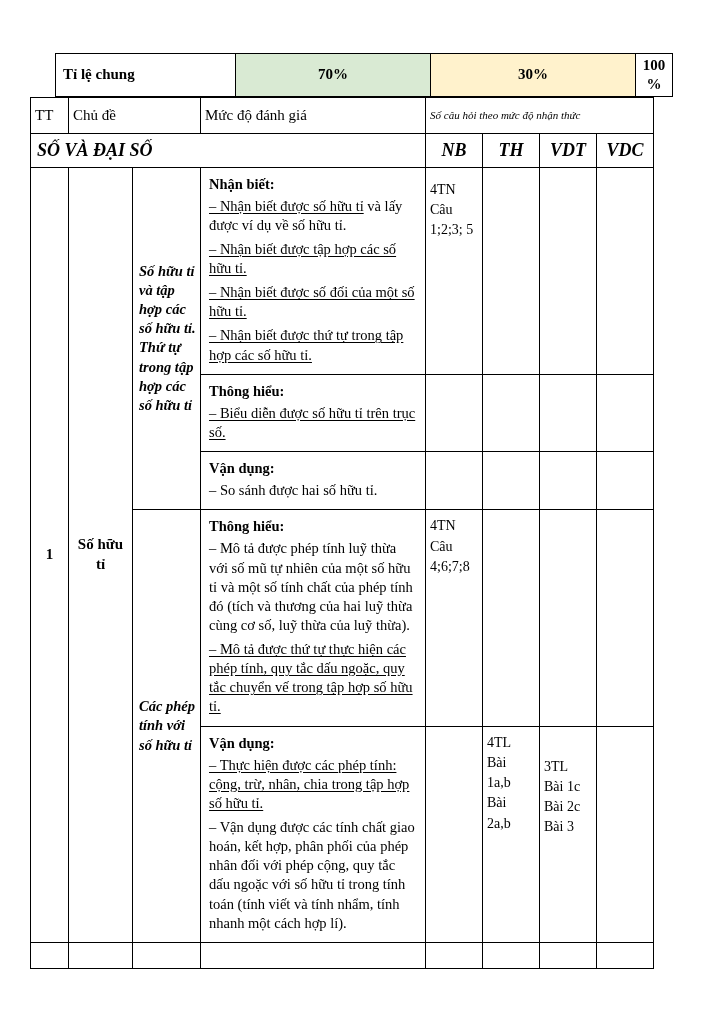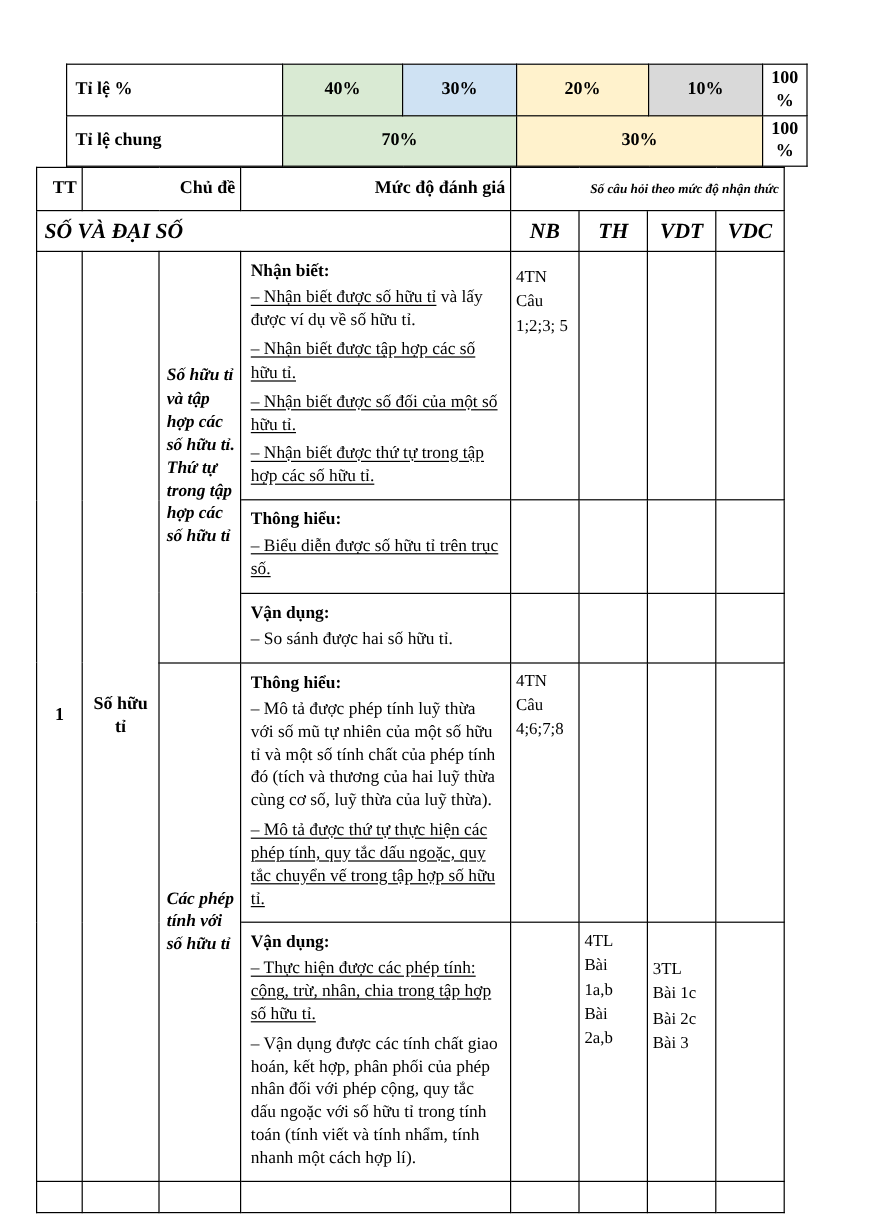--- a/index.html
+++ b/index.html
@@ -37,21 +37,21 @@
   
   .heading {
     font-size: 16.5px;
     font-weight: 700;
     margin: 9px 30px 8px 64px;
   }
 
   
   .main { margin-left: 30px; width: 623px; font-size: 14.5px; }
   .main td { padding: 2px 4px; }
-  .main .hdr td { font-weight: 700; text-align: right; height: 36px; font-size: 15px; }
+  .main .hdr td { font-weight: 400; text-align: left; height: 36px; font-size: 15px; }
   .main .hdr td.q { font-style: italic; font-size: 11px; white-space: nowrap; margin-top: 48px; }
   .main .sec td { font-weight: 700; font-style: italic; text-align: center; height: 34px; font-size: 18px; }
   .main .sec td.title { text-align: left; padding-left: 6px; }
   .main .tt-cell, .main .topic-cell {
     font-weight: 700; text-align: center; vertical-align: middle; font-size: 15px; line-height: 1.3;
   }
   .main .sub-cell {
     font-weight: 700; font-style: italic; vertical-align: middle;
     padding: 4px 3px 4px 6px; line-height: 1.32;
   }
@@ -77,28 +77,20 @@
   <table class="ratio">
     <colgroup>
       <col style="width:180px">
         <col style="width:100px">
         <col style="width:95px">
       <col style="width:110px">
         <col style="width:95px">
         <col style="width:37px">
     </colgroup>
     <tbody>
-      <tr>
-        <td class="lbl">Tỉ lệ %</td>
-        <td class="g">40%</td>
-        <td class="b">30%</td>
-        <td class="y">20%</td>
-        <td class="gy">10%</td>
-        <td>100 %</td>
-      </tr>
       <tr>
         <td class="lbl">Tỉ lệ chung</td>
         <td class="g" colspan="2">70%</td>
         <td class="y" colspan="2">30%</td>
         <td>100 %</td>
       </tr>
     </tbody>
   </table>
 
 

